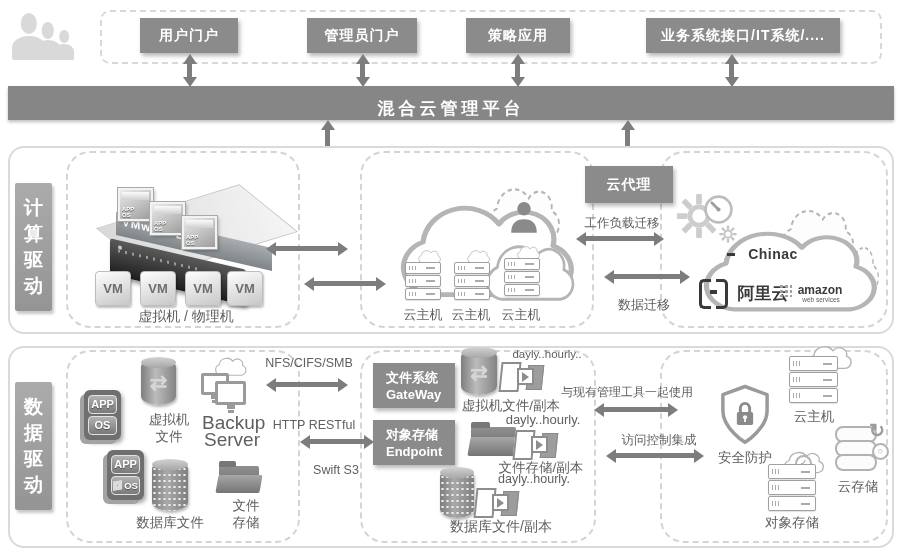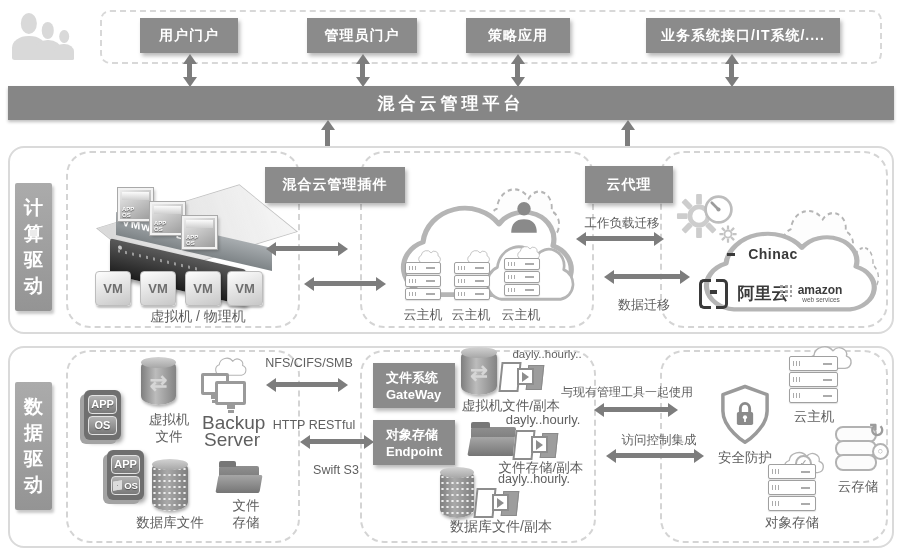--- a/index.html
+++ b/index.html
@@ -7,21 +7,21 @@
           font-family:"Liberation Sans",sans-serif;color:#595959;}
   .abs{position:absolute;}
   
   .gbtn{position:absolute;background:#8b8b8b;color:#fff;font-weight:bold;
         display:flex;align-items:center;justify-content:center;font-size:14px;
         box-shadow:2px 3px 4px rgba(0,0,0,.28);letter-spacing:1px;}
   .gbtn2{position:absolute;background:#8b8b8b;color:#fff;font-weight:bold;font-size:13px;
         padding:6px 0 0 13px;line-height:17px;box-shadow:2px 3px 4px rgba(0,0,0,.28);}
   .banner{position:absolute;left:8px;top:86px;width:886px;height:34px;background:#868686;
         color:#fff;font-weight:bold;font-size:17px;letter-spacing:4px;
-        display:flex;align-items:center;justify-content:center;box-shadow:0 2px 3px rgba(0,0,0,.25);}
+        display:flex;align-items:flex-end;justify-content:center;box-shadow:0 2px 3px rgba(0,0,0,.25);}
   .outer{position:absolute;border:2px solid #dadada;border-radius:16px;background:#fff;}
   .dcol{position:absolute;border:2px dashed #d4d4d4;border-radius:24px;}
   .dtop{position:absolute;border:2px dashed #d8d8d8;border-radius:10px;}
   .vlabel{position:absolute;width:37px;background:linear-gradient(#ababab,#949494);color:#fff;
         font-weight:bold;font-size:19px;text-align:center;line-height:26px;padding:12px 0;
         word-break:break-all;border-radius:2px;box-shadow:2px 3px 3px rgba(0,0,0,.22);}
   .txt{position:absolute;color:#5f5f5f;text-align:center;}
   .txtl{position:absolute;color:#5f5f5f;text-align:center;}
   
   .ha{position:absolute;height:5px;background:#7d7d7d;}
@@ -156,23 +156,20 @@
     </div>
   <div class="va dbl" style="left:325px;top:130px;height:26px;"></div>
   <div class="va dbl" style="left:625px;top:130px;height:26px;"></div>
 
   <div class="outer" style="left:8px;top:146px;width:882px;height:184px;"></div>
   <div class="dcol" style="left:66px;top:151px;width:230px;height:173px;"></div>
   <div class="dcol" style="left:360px;top:151px;width:230px;height:173px;"></div>
   <div class="dcol" style="left:660px;top:151px;width:224px;height:173px;"></div>
   <div class="vlabel" style="left:15px;top:183px;">计算驱动</div>
 
-  <div class="gbtn" style="left:265px;top:167px;width:140px;height:36px;z-index:5;">
-      <span>混合云管理插件</span>
-    </div>
   <div class="gbtn" style="left:585px;top:166px;width:88px;height:37px;z-index:5;">
       <span>云代理</span>
     </div>
 
   <div class="abs" style="left:88px;top:180px;width:185px;height:128px;">
     <div class="slab"></div>
     <div class="srv"></div>
     <div class="esxiband"><span>VMware ESXi</span></div>
     <div class="cube" style="left:30px;top:8px;">
         <span class="cubelabel"><span>APP</span><br><span>OS</span></span>
@@ -189,21 +186,21 @@
     </div>
   <div class="vmtile" style="left:140px;top:271px;">
       <span>VM</span>
     </div>
   <div class="vmtile" style="left:185px;top:271px;">
       <span>VM</span>
     </div>
   <div class="vmtile" style="left:227px;top:271px;">
       <span>VM</span>
     </div>
-  <div class="txt" style="left:138px;top:308px;width:120px;font-size:14px;">虚拟机 / 物理机</div>
+  <div class="txt" style="left:126px;top:308px;width:120px;font-size:14px;">虚拟机 / 物理机</div>
 
   <div class="ha dbl" style="left:276px;top:246px;width:62px;"></div>
   <div class="ha dbl" style="left:314px;top:281px;width:62px;"></div>
 
   <svg class="cloud dashed" style="left:480px;top:183px;width:84px;height:64px;" viewBox="0 0 100 62" preserveAspectRatio="none">
       <path d="M24 54 A15 15 0 0 1 20 25 A21 21 0 0 1 58 15 A15 15 0 0 1 85 27 A14 14 0 0 1 82 54 Z"></path>
     </svg>
   <svg class="cloud" style="left:383px;top:197px;width:200px;height:112px;" viewBox="0 0 100 62" preserveAspectRatio="none">
       <path d="M24 54 A15 15 0 0 1 20 25 A21 21 0 0 1 58 15 A15 15 0 0 1 85 27 A14 14 0 0 1 82 54 Z"></path>
     </svg>

